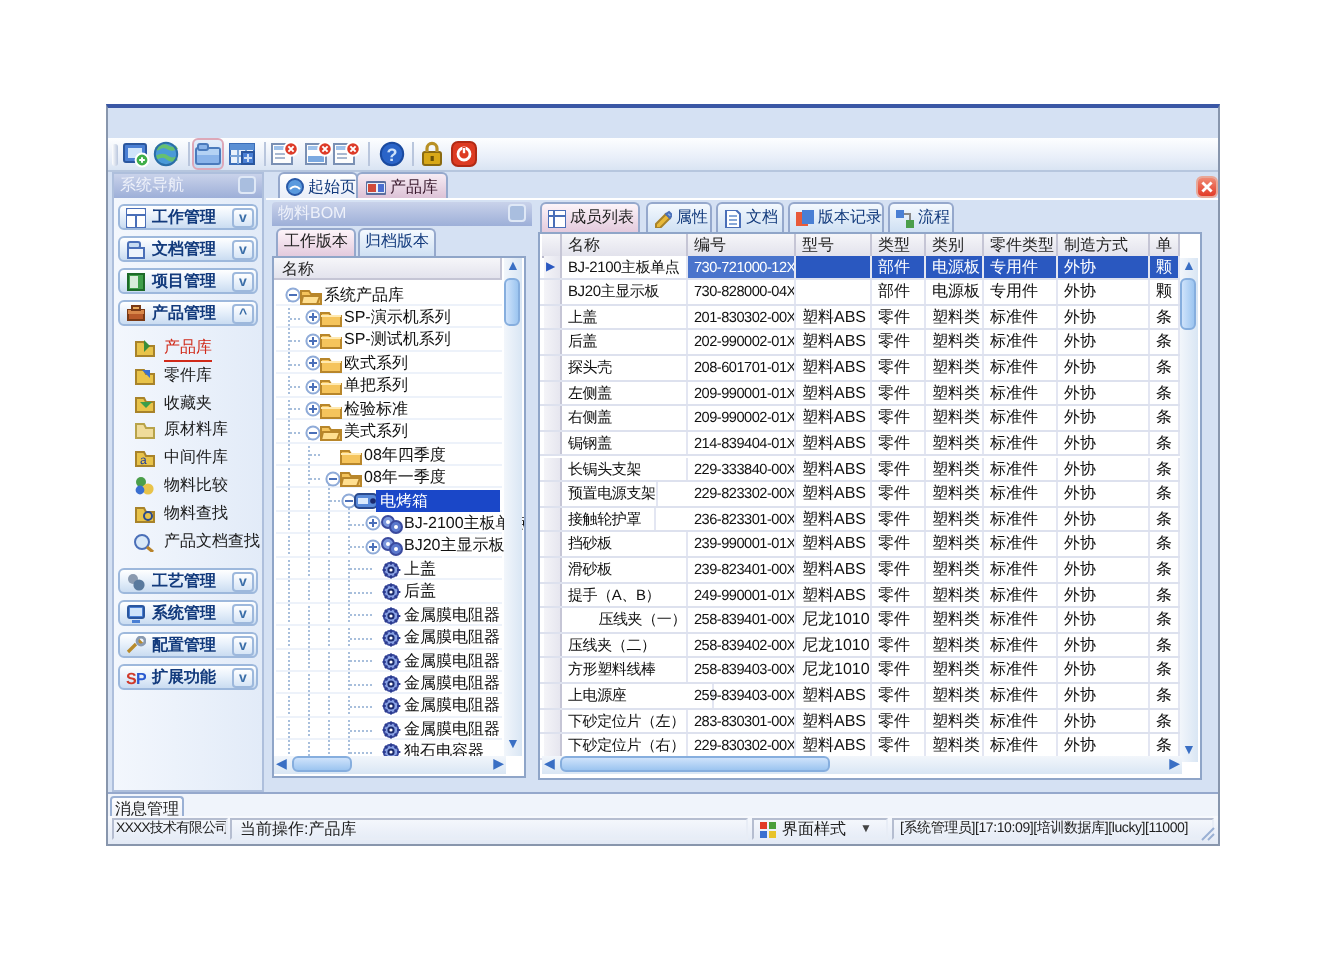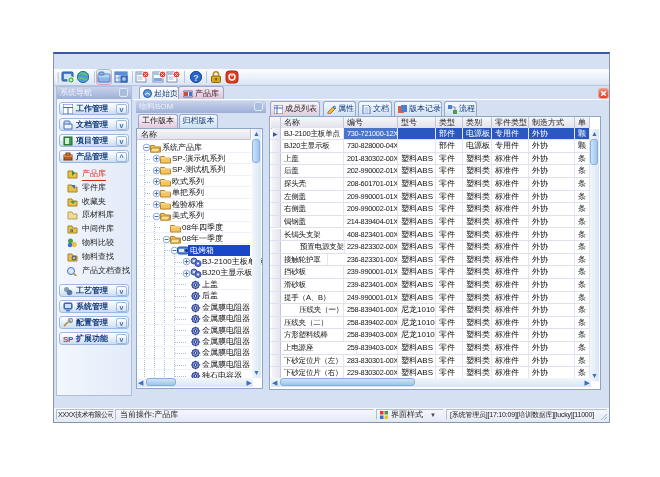--- a/index.html
+++ b/index.html
@@ -754,31 +754,31 @@
               <span class="ctxt" style="left:128px;width:38px;">塑料ABS</span>
               <span class="ctxt" style="left:166px;width:27px;">零件</span>
               <span class="ctxt" style="left:193px;width:29px;">塑料类</span>
               <span class="ctxt" style="left:222px;width:37px;">标准件</span>
               <span class="ctxt" style="left:259px;width:46px;">外协</span>
               <span class="ctxt" style="left:305px;width:15px;">条</span>
             </div>
         <div class="grow" style="top:111.5px;height:12.62px;">
               <span class="gut"></span>
               <span class="ctxt" style="left:11px;width:63px;">长锔头支架</span>
-              <span class="code" style="left:74px;width:54px;">408-823401-00X</span>
+              <span class="code" style="left:74px;width:54px;">229-333840-00X</span>
               <span class="ctxt" style="left:128px;width:38px;">塑料ABS</span>
               <span class="ctxt" style="left:166px;width:27px;">零件</span>
               <span class="ctxt" style="left:193px;width:29px;">塑料类</span>
               <span class="ctxt" style="left:222px;width:37px;">标准件</span>
               <span class="ctxt" style="left:259px;width:46px;">外协</span>
               <span class="ctxt" style="left:305px;width:15px;">条</span>
             </div>
         <div class="grow" style="top:124.1px;height:12.62px;">
               <span class="gut"></span>
-              <span class="ctxt" style="left:11px;width:48px;margin-left:16px;">预置电源支架</span>
+              <span class="ctxt" style="left:11px;width:48px;">预置电源支架</span>
               <span class="code" style="left:74px;width:54px;">229-823302-00X</span>
               <span class="ctxt" style="left:128px;width:38px;">塑料ABS</span>
               <span class="ctxt" style="left:166px;width:27px;">零件</span>
               <span class="ctxt" style="left:193px;width:29px;">塑料类</span>
               <span class="ctxt" style="left:222px;width:37px;">标准件</span>
               <span class="ctxt" style="left:259px;width:46px;">外协</span>
               <span class="ctxt" style="left:305px;width:15px;">条</span>
             </div>
         <div class="grow" style="top:136.7px;height:12.62px;">
               <span class="gut"></span>
@@ -896,20 +896,23 @@
           <div class="sbthumb" style="position:absolute;top:10px;left:0px;width:8px;height:26px;"></div>
           <div class="arr" style="position:absolute;bottom:1px;width:9px;">▼</div>
         </div>
         <div class="sbh" style="position:absolute;left:1px;bottom:2px;width:320px;height:9px;">
           <div class="arr" style="position:absolute;left:1px;top:1px;">◀</div>
           <div class="sbthumbh" style="position:absolute;left:9px;top:0px;width:135px;height:8px;"></div>
           <div class="arr" style="position:absolute;right:1px;top:1px;">▶</div>
         </div>
       </div>
     </div>
+  </div>
+  <div id="msgbar">
+    <div style="position:absolute;left:1px;top:1px;width:37px;height:11px;background:linear-gradient(#fdfdfe,#eef1f8);border:1px solid #9ab0d4;border-bottom:none;border-radius:2px 2px 0 0;font-size:8px;line-height:11px;text-align:center;color:#222;">消息管理</div>
   </div>
   <div id="statusbar">
     <div class="sunk" style="left:2px;width:58px;padding-left:1px;font-size:7px;letter-spacing:-0.45px;">XXXX技术有限公司</div>
     <div class="sunk" style="left:61px;width:259px;padding-left:4px;font-size:8px;">当前操作:产品库</div>
     <div class="sunk" style="left:322px;width:68px;">
         <svg style="position:absolute;left:3px;top:1px" width="8" height="8">
           <rect x="0" y="0" width="3.5" height="3.5" fill="#e23b28"></rect>
           <rect x="4.5" y="0" width="3.5" height="3.5" fill="#4a9e3a"></rect>
           <rect x="0" y="4.5" width="3.5" height="3.5" fill="#3a6fd0"></rect>
           <rect x="4.5" y="4.5" width="3.5" height="3.5" fill="#e8c32a"></rect>

